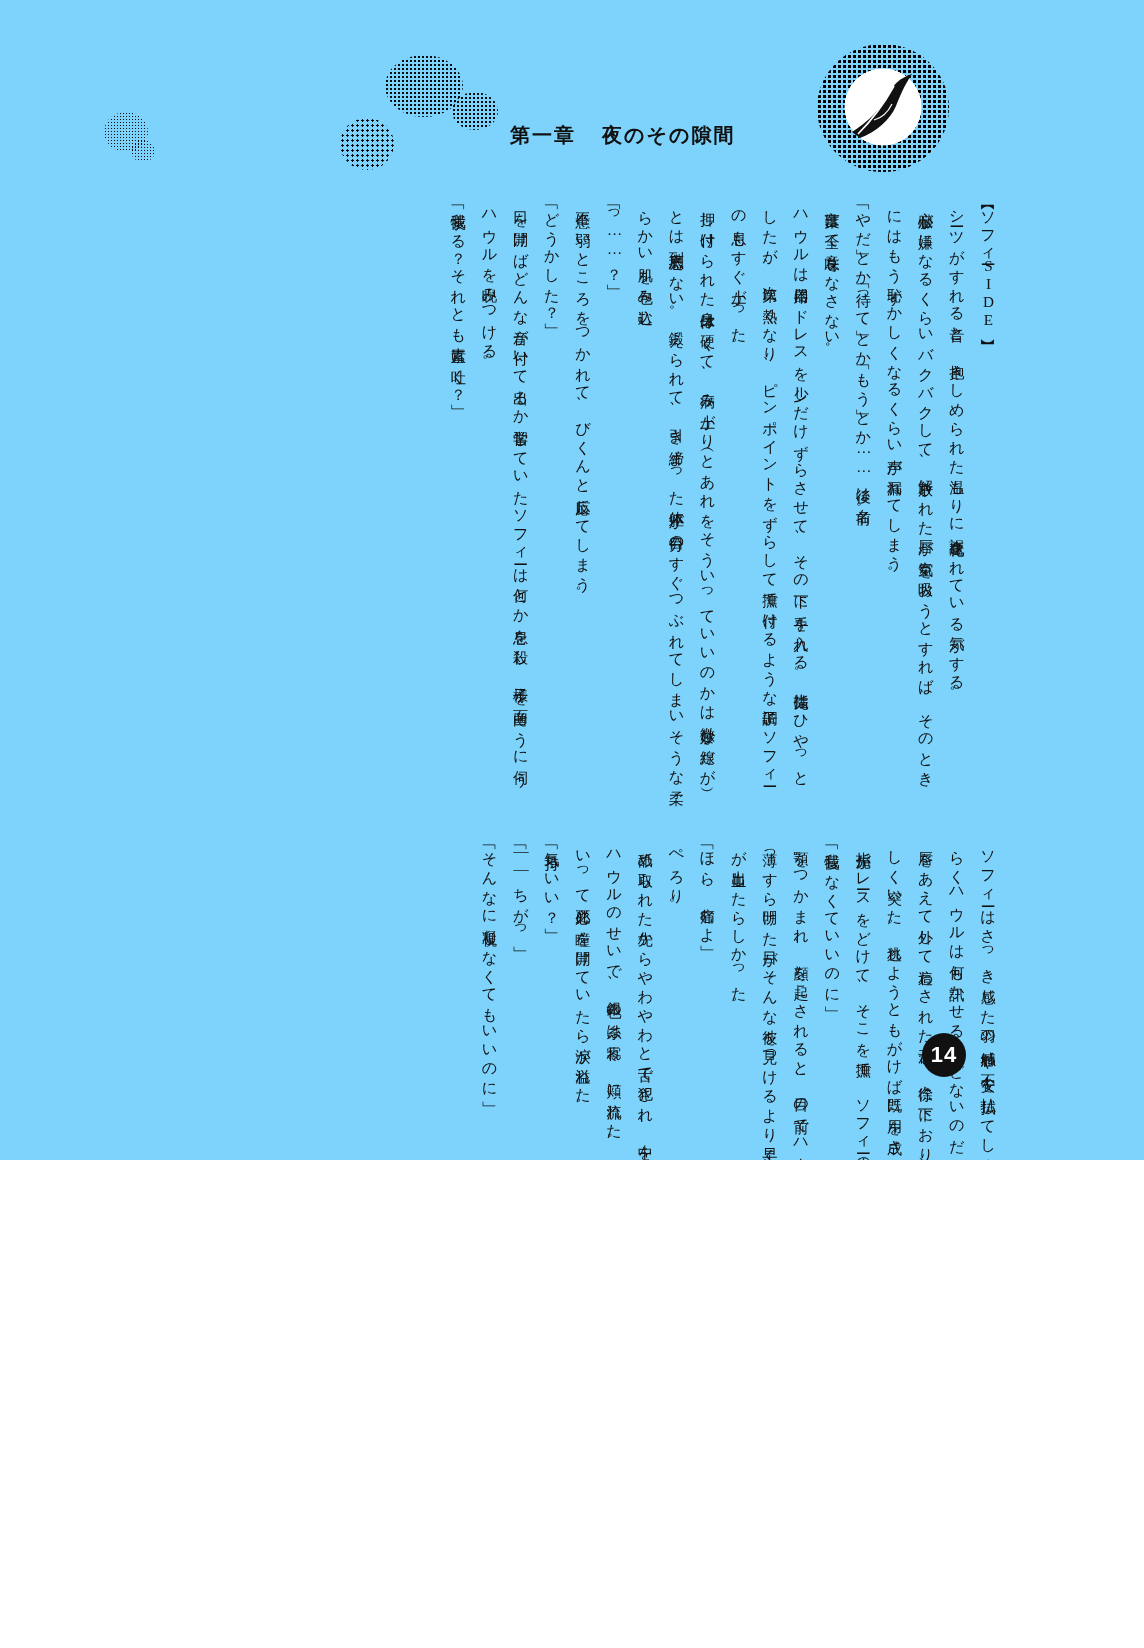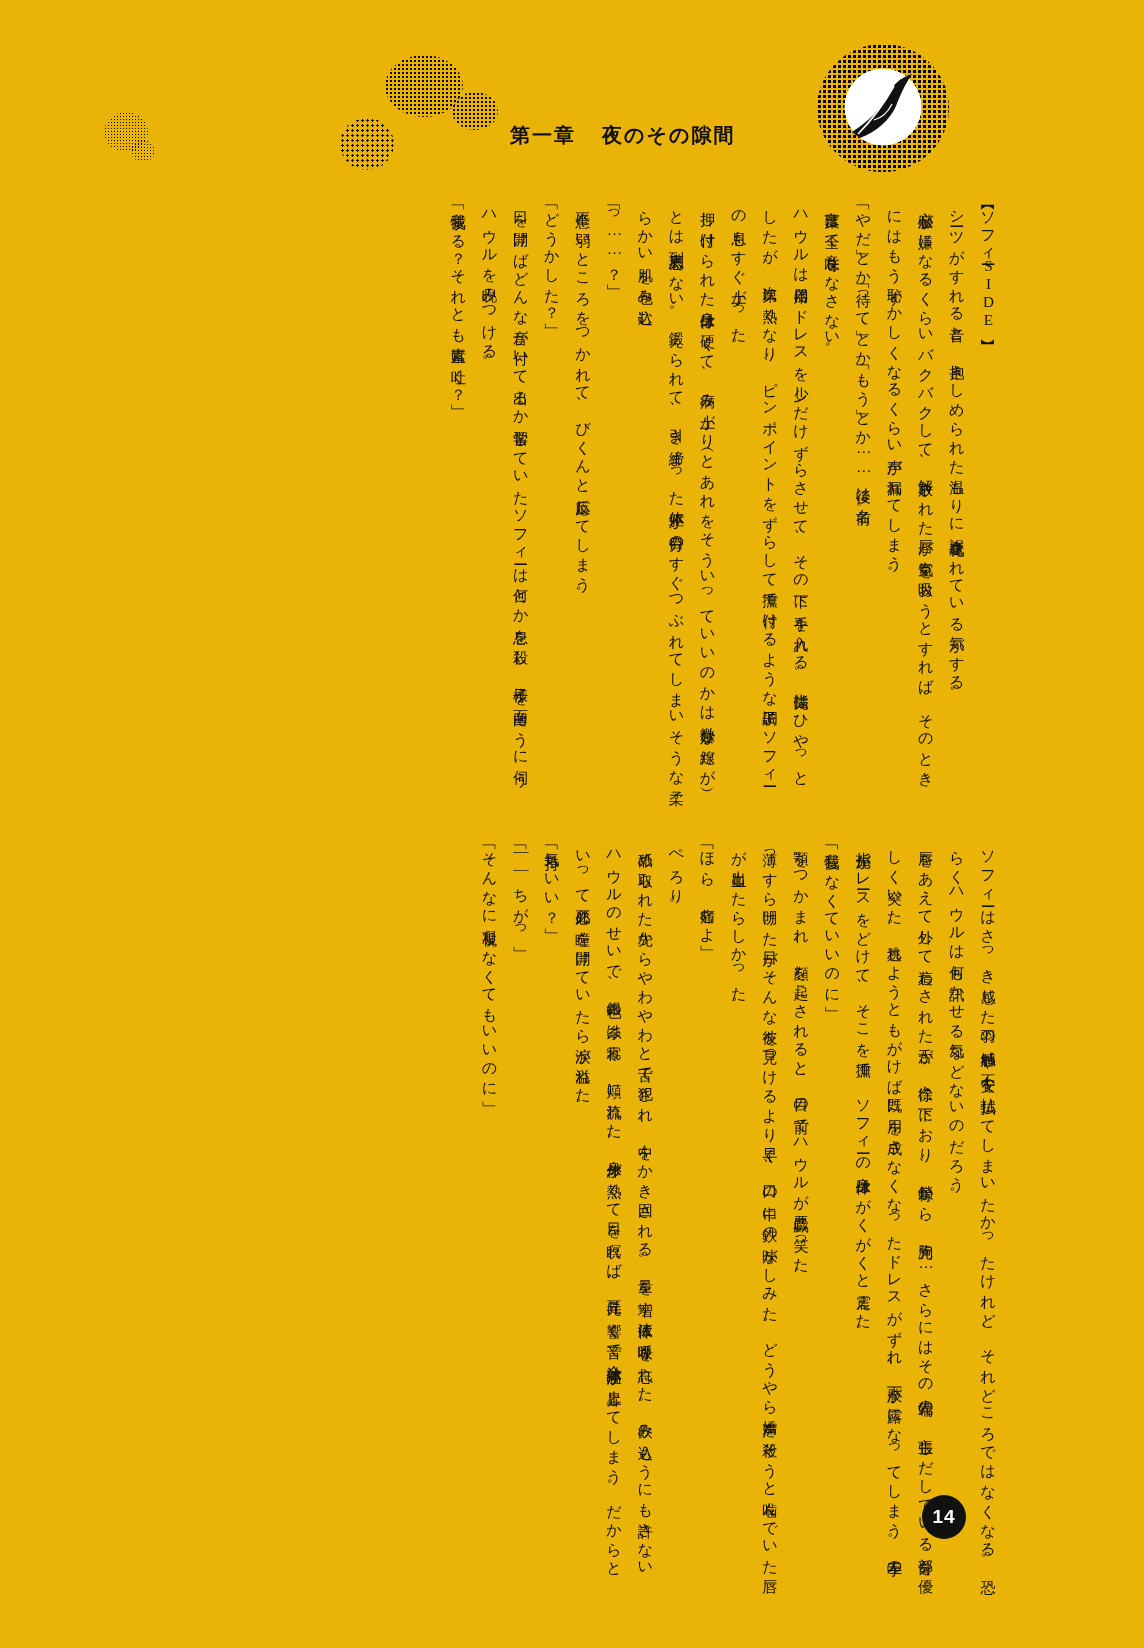--- a/index.html
+++ b/index.html
@@ -7,23 +7,23 @@
     padding: 0;
     background: #ffffff;
   }
   body {
     font-family: "Liberation Serif", "DejaVu Serif", serif;
     color: #111111;
   }
   .page {
     position: relative;
     width: 1144px;
-    height: 1648px;
+    height: 1160px;
     overflow: hidden;
-    background: #eab308;
+    background: #7dd3fc;
   }
 
   
   .blob {
     position: absolute;
     border-radius: 50%;
     background-image:
       radial-gradient(circle at 50% 50%, #000 38%, transparent 39%);
     background-size: 5px 5px;
     background-color: transparent;
@@ -116,31 +116,31 @@
     padding: 0;
   }
   .textblock p + p { margin-right: 0; }
 
   .bracket-label { letter-spacing: 1px; }
 
   
   .folio {
     position: absolute;
     right: 178px;
-    bottom: 109px;
+    bottom: 83px;
     width: 44px;
     height: 44px;
     border-radius: 50%;
     background: #111;
     color: #fff;
     display: flex;
     align-items: center;
     justify-content: center;
     font-family: "Liberation Sans", sans-serif;
-    font-size: 19px;
+    font-size: 22px;
     font-weight: bold;
     letter-spacing: 1px;
   }
 </style>
 </head>
 <body>
 
 <div class="page">
 
   <div class="blob blob-a solid"></div>

